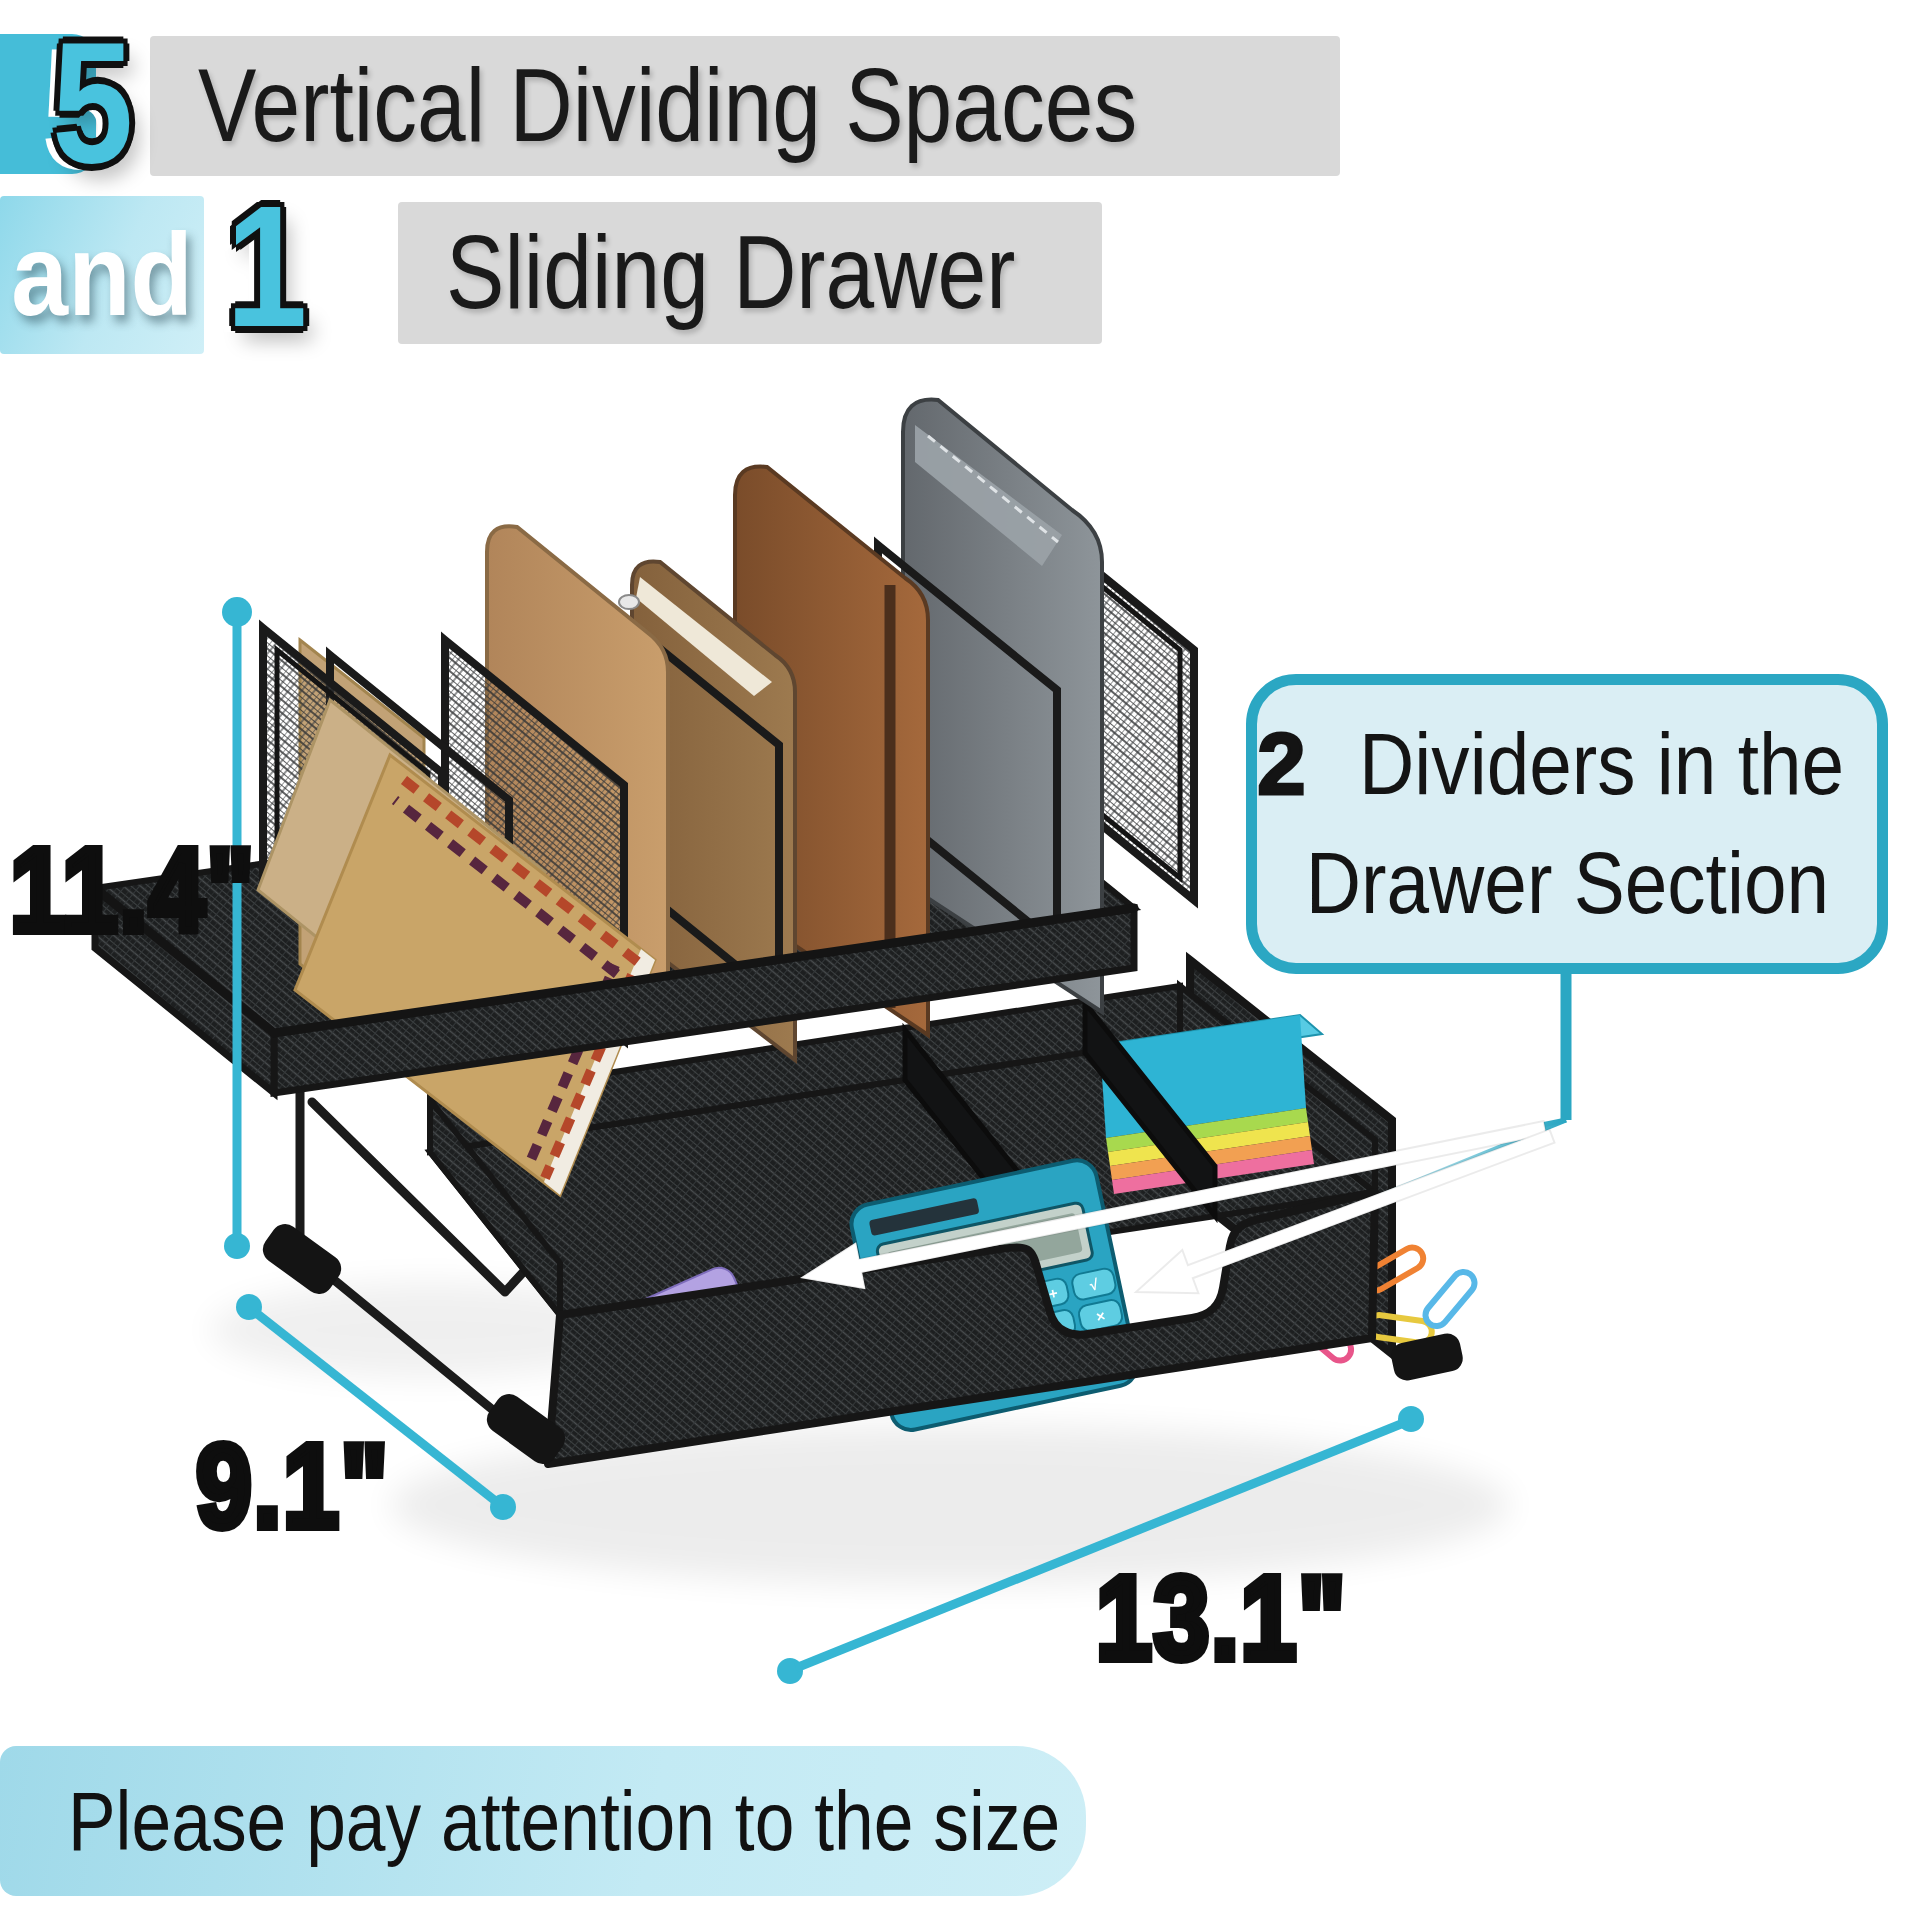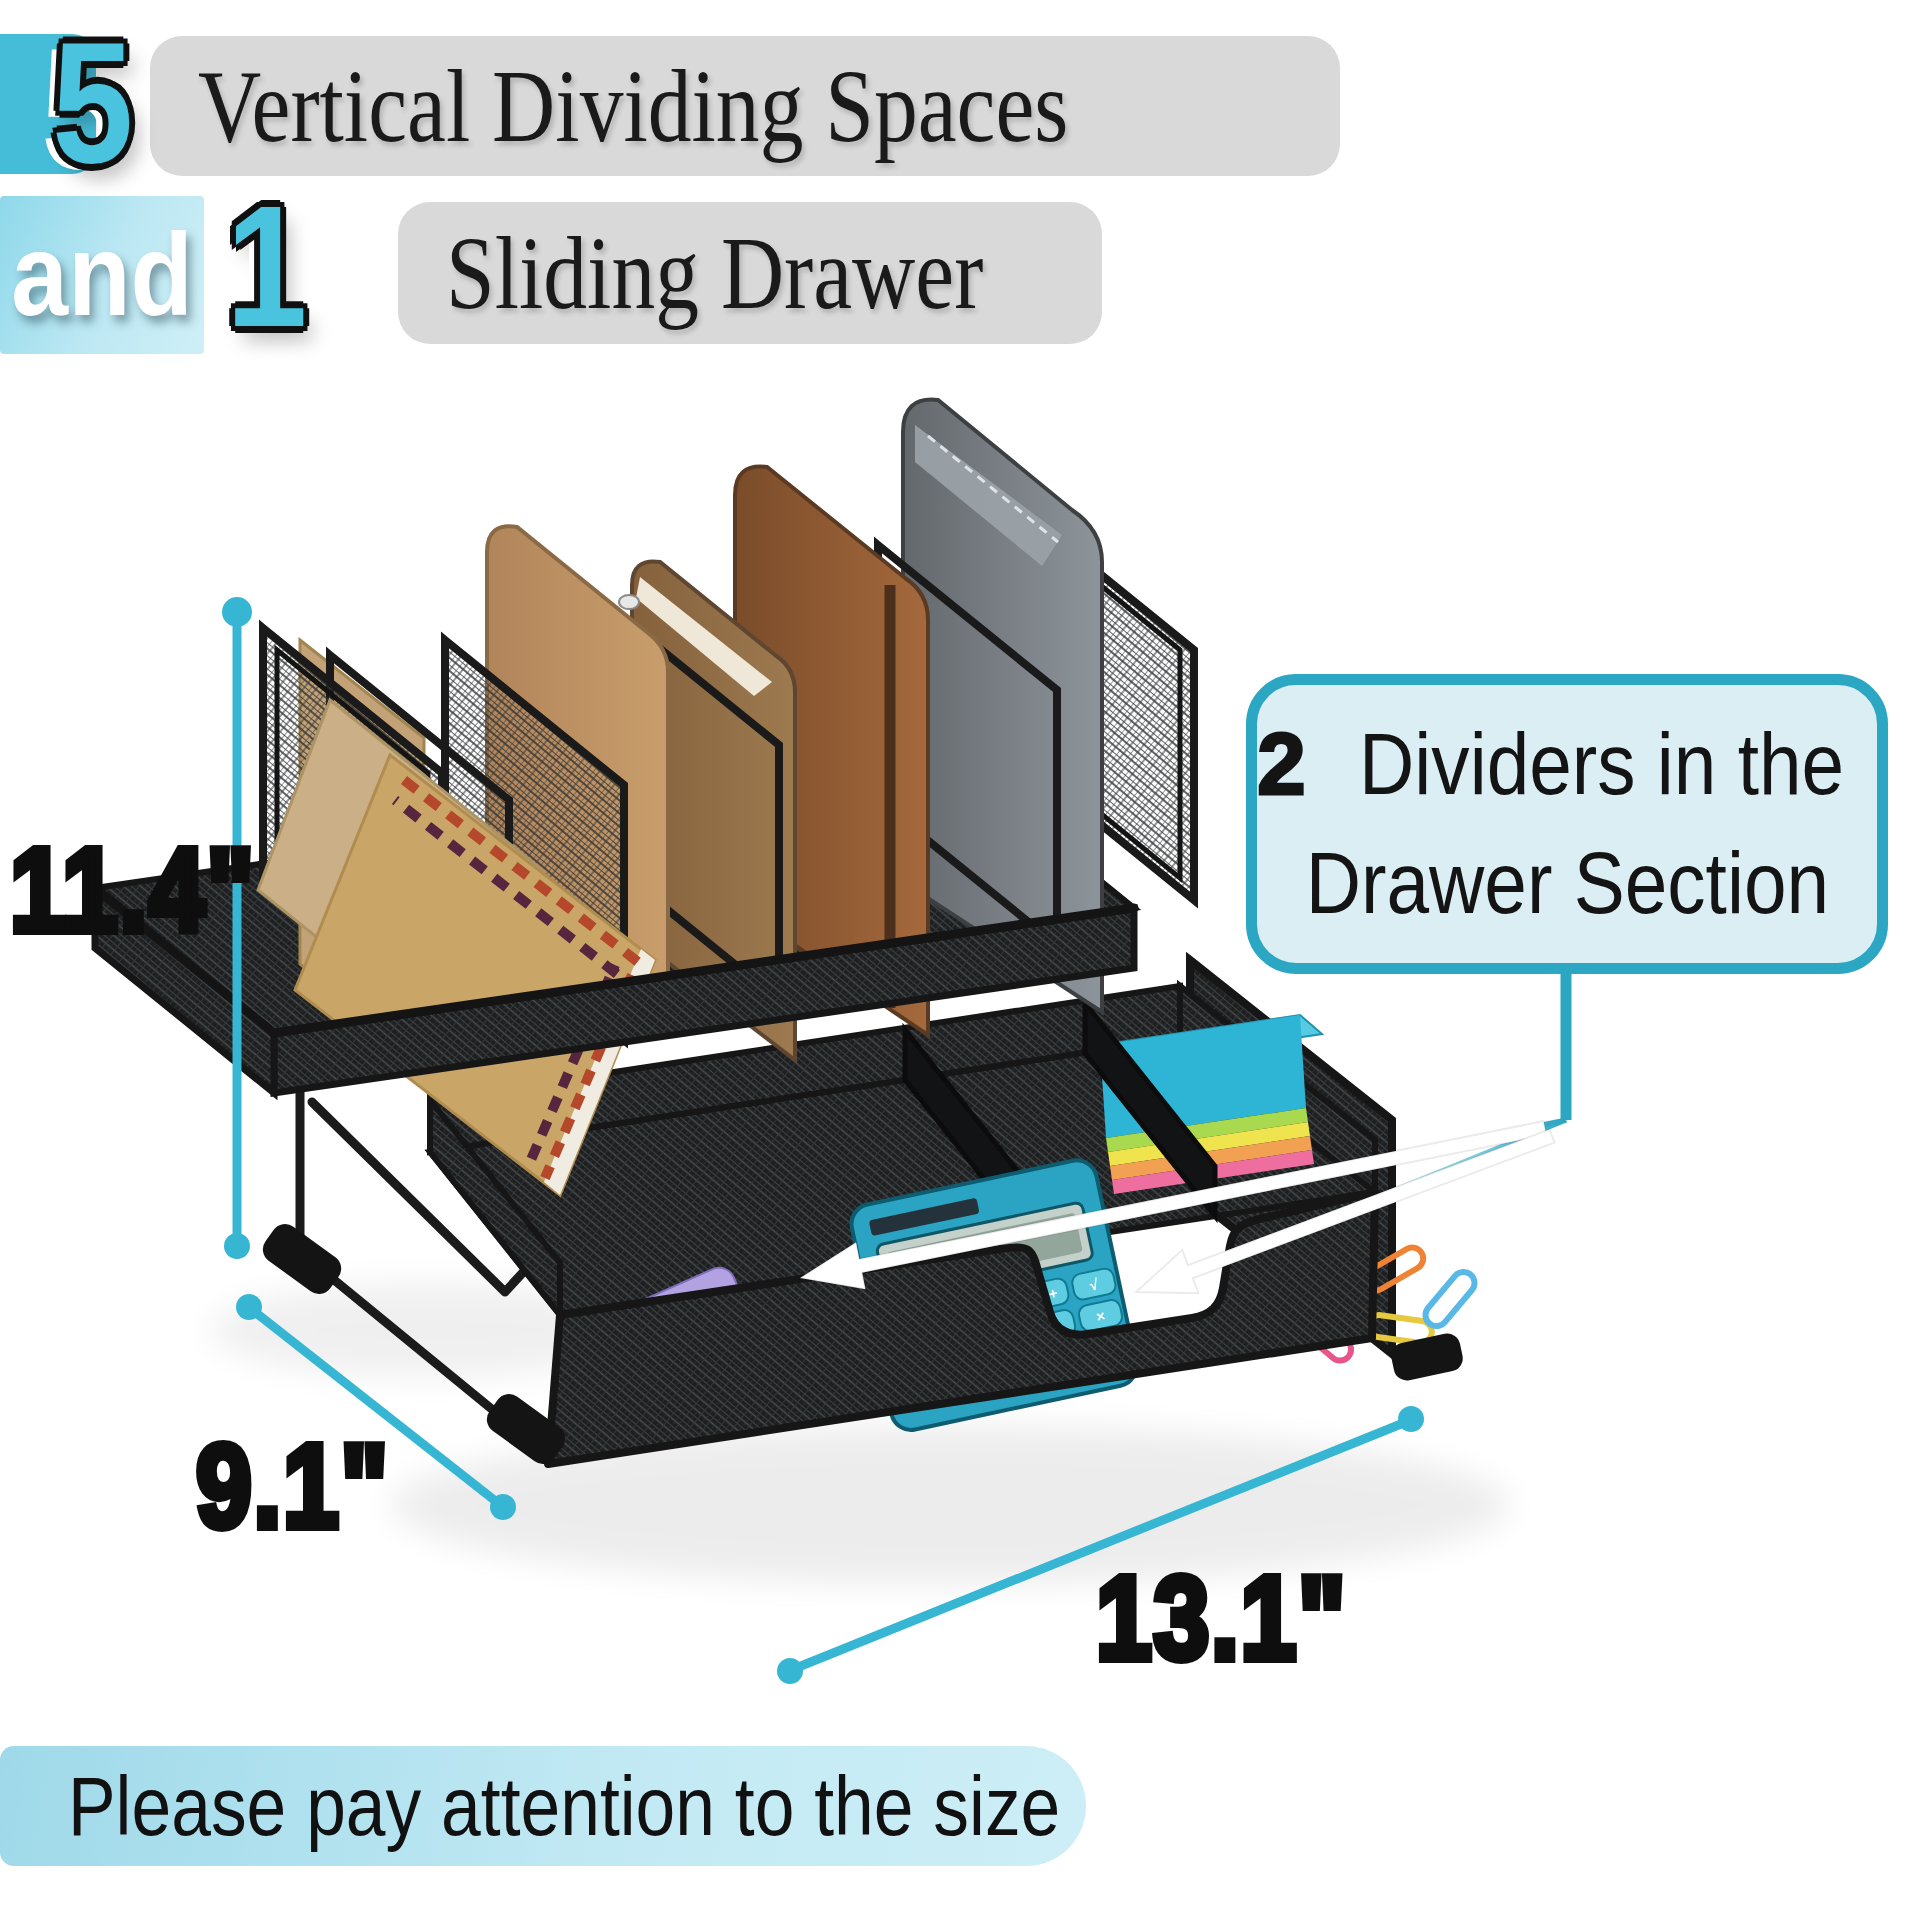--- a/index.html
+++ b/index.html
@@ -11,21 +11,21 @@
 
   
   .accent-box{left:0;top:34px;width:96px;height:140px;background:#45bdd8;
               border-radius:0 24px 24px 0;z-index:1;}
   .big-num{z-index:2;font-size:172px;line-height:1;font-weight:700;color:#49c3de;
            text-shadow:7px 0 0 #101010,-7px 0 0 #101010,0 7px 0 #101010,0 -7px 0 #101010,
                        5px 5px 0 #101010,-5px 5px 0 #101010,5px -5px 0 #101010,-5px -5px 0 #101010,
                        -13px 6px 0 #ffffff,10px 14px 22px rgba(0,0,0,.28);}
   .num5{left:52px;top:16px;}
   .num1{left:226px;top:180px;}
-  .pill{background:#d9d9d9;border-radius:32px;display:flex;align-items:center;z-index:0;font-family:Liberation Serif, serif;}
+  .pill{background:#d9d9d9;border-radius:4px;display:flex;align-items:center;z-index:0;}
   .pill1{left:150px;top:36px;width:1190px;height:140px;}
   .pill2{left:398px;top:202px;width:704px;height:142px;}
   .pill-text{font-size:103px;color:#1a1a1a;padding-left:48px;
              text-shadow:3px 4px 6px rgba(0,0,0,.18);}
   .and-badge{left:0;top:196px;width:204px;height:158px;border-radius:4px;
              background:linear-gradient(115deg,#8ed8ea 0%,#bde8f3 55%,#cfeff7 100%);
              display:flex;align-items:center;justify-content:center;z-index:1;}
   .and-text{font-size:116px;font-weight:700;color:#ffffff;
             text-shadow:5px 7px 10px rgba(30,60,70,.45);}
 
@@ -38,21 +38,21 @@
   .co-num{font-weight:700;-webkit-text-stroke:3px #141414;margin-right:20px;}
 
   
   .dim{font-size:118px;font-weight:700;color:#0e0e0e;-webkit-text-stroke:8px #0e0e0e;
        letter-spacing:2px;white-space:nowrap;z-index:2;}
   .dim-h{left:10px;top:822px;}
   .dim-d{left:196px;top:1418px;}
   .dim-w{left:1096px;top:1550px;}
 
   
-  .banner{left:0;top:1746px;width:1086px;height:120px;
+  .banner{left:0;top:1746px;width:1086px;height:150px;
           background:linear-gradient(100deg,#9fd9e9 0%,#c3eaf4 60%,#cdeef6 100%);
           border-radius:16px 70px 70px 16px;display:flex;align-items:center;
           padding-left:40px;box-sizing:border-box;gap:28px;z-index:2;}
   .banner-text{font-size:84px;color:#111;}
 
   svg text{font-family:"Liberation Sans",sans-serif;}
   .artwork{left:0;top:0;width:1920px;height:1920px;z-index:1;}
 </style>
 </head>
 <body>

